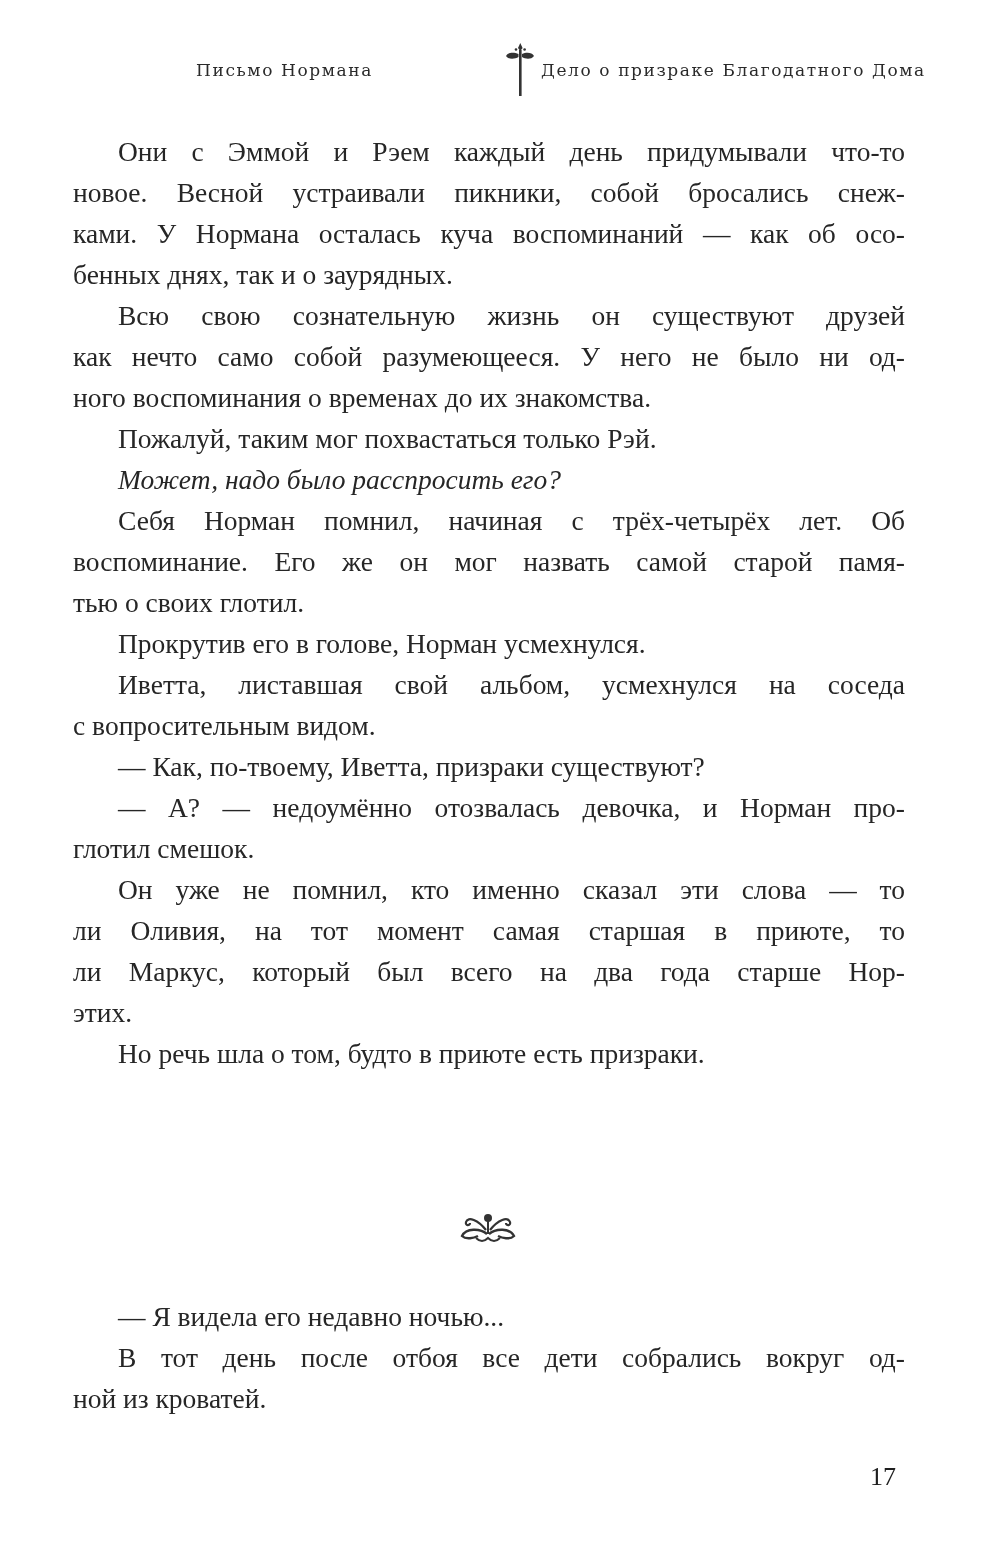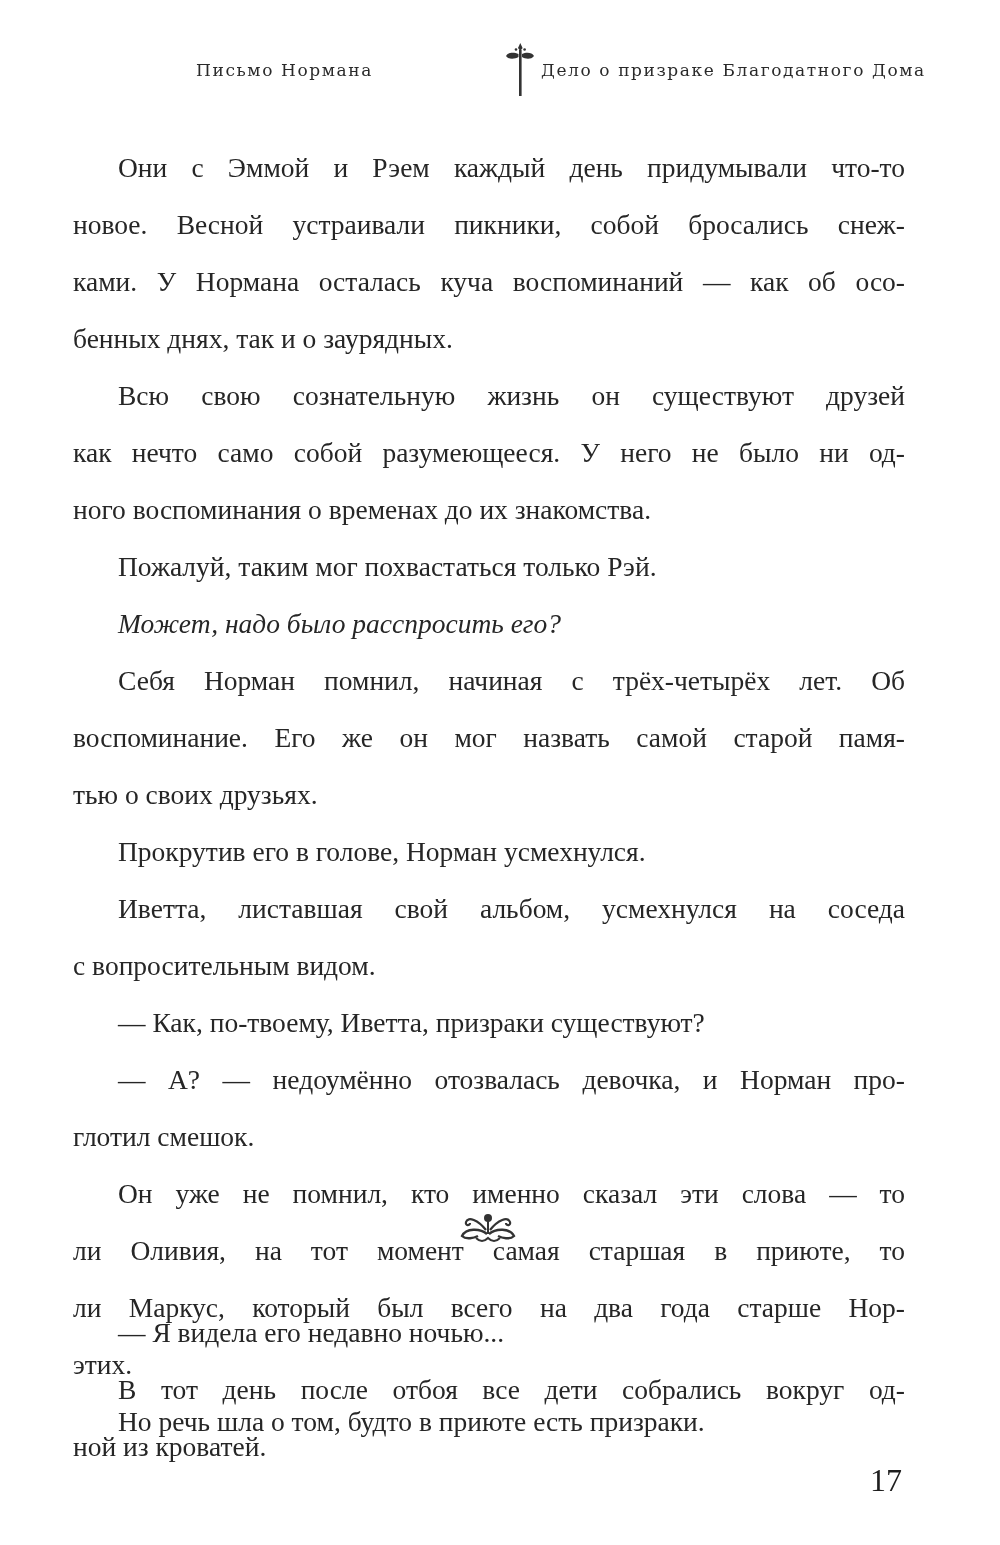--- a/index.html
+++ b/index.html
@@ -57,21 +57,20 @@
     }
     .line {
       height: 41px;
       line-height: 41px;
       font-family: "Liberation Serif", "DejaVu Serif", serif;
       font-size: 27.5px;
       white-space: nowrap;
       color: #262626;
       text-align: justify;
       text-align-last: justify;
-      margin-top: 16px;
     }
     .line.indent { padding-left: 45px; }
     .line.last { text-align-last: left; }
     .line.italic { font-style: italic; }
     .section-break {
       position: absolute;
       left: 458px;
       top: 1210px;
       width: 60px;
       height: 36px;
@@ -80,21 +79,21 @@
       position: absolute;
       left: 73px;
       top: 1296px;
       width: 832px;
     }
     .page-number {
       position: absolute;
       left: 870px;
       top: 1462px;
       font-family: "Liberation Serif", "DejaVu Serif", serif;
-      font-size: 32px;
+      font-size: 26px;
       color: #1e1e1e;
     }
   </style>
 </head>
 <body>
 
 <div class="running-head">
   <span class="rh-left">Письмо Нормана</span>
   <svg class="rh-ornament" viewBox="0 0 34 54">
     <rect x="16" y="8" width="2.6" height="46" fill="#333"></rect>
@@ -112,21 +111,21 @@
   <div class="line">новое. Весной устраивали пикники, собой бросались снеж-</div>
   <div class="line">ками. У Нормана осталась куча воспоминаний — как об осо-</div>
   <div class="line last">бенных днях, так и о заурядных.</div>
   <div class="line indent">Всю свою сознательную жизнь он существуют друзей</div>
   <div class="line">как нечто само собой разумеющееся. У него не было ни од-</div>
   <div class="line last">ного воспоминания о временах до их знакомства.</div>
   <div class="line indent last">Пожалуй, таким мог похвастаться только Рэй.</div>
   <div class="line indent last italic">Может, надо было расспросить его?</div>
   <div class="line indent">Себя Норман помнил, начиная с трёх-четырёх лет. Об</div>
   <div class="line">воспоминание. Его же он мог назвать самой старой памя-</div>
-  <div class="line last">тью о своих друзьях.</div>
+  <div class="line last">тью о своих глотил.</div>
   <div class="line indent last">Прокрутив его в голове, Норман усмехнулся.</div>
   <div class="line indent">Иветта, листавшая свой альбом, усмехнулся на соседа</div>
   <div class="line last">с вопросительным видом.</div>
   <div class="line indent last">— Как, по-твоему, Иветта, призраки существуют?</div>
   <div class="line indent">— А? — недоумённо отозвалась девочка, и Норман про-</div>
   <div class="line last">глотил смешок.</div>
   <div class="line indent">Он уже не помнил, кто именно сказал эти слова — то</div>
   <div class="line">ли Оливия, на тот момент самая старшая в приюте, то</div>
   <div class="line">ли Маркус, который был всего на два года старше Нор-</div>
   <div class="line last">этих.</div>

